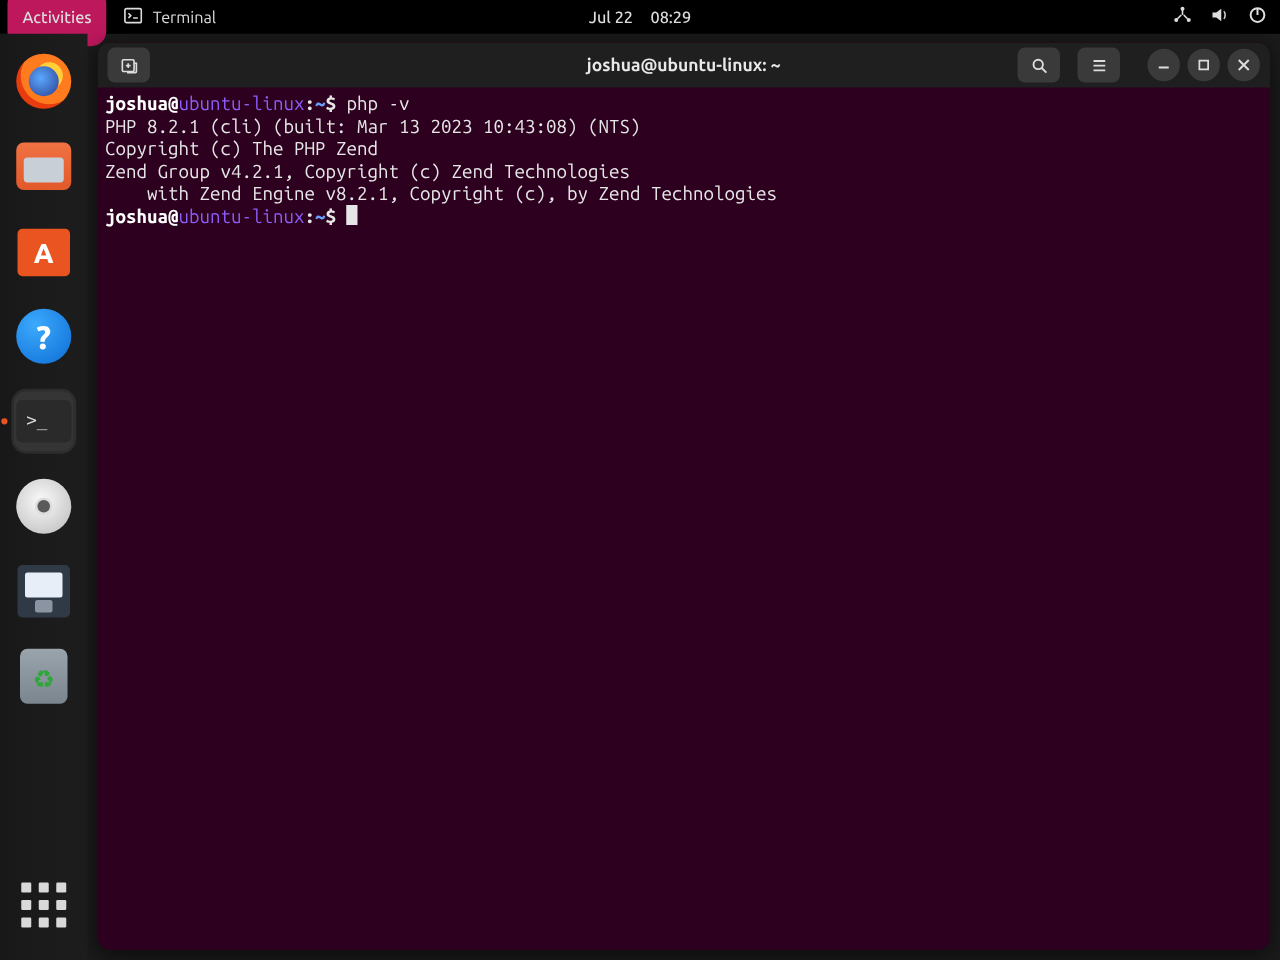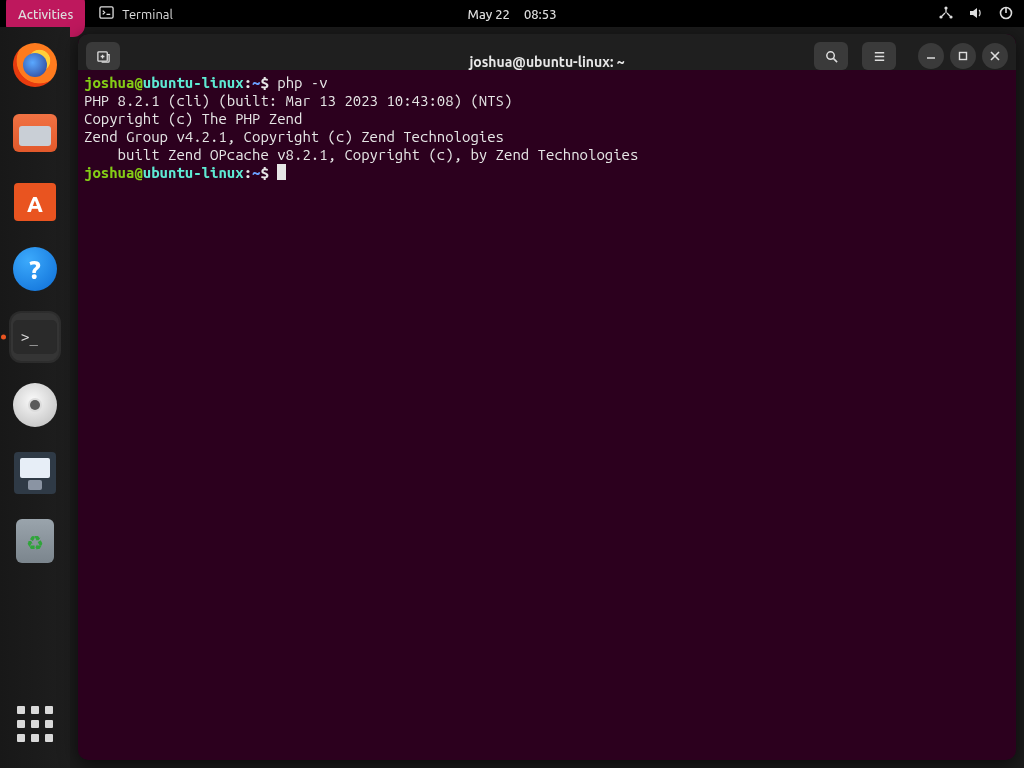--- a/index.html
+++ b/index.html
@@ -60,21 +60,21 @@
   
   .terminal-window {
     position:absolute; left:78px; top:34px; right:8px; bottom:8px;
     background:#2c001e;
     border-radius:10px; overflow:hidden;
     display:flex; flex-direction:column;
     box-shadow:0 4px 18px rgba(0,0,0,.6);
   }
   .titlebar {
     height:36px; background:#1f1f1f;
-    display:flex; align-items:flex-end; position:relative;
+    display:flex; align-items:center; position:relative;
     border-top-left-radius:10px;border-top-right-radius:10px;
   }
   .title-btn {
     width:34px;height:28px;border-radius:6px;
     background:#3a3a3a; display:flex;align-items:center;justify-content:center;
     margin:0 4px; color:#ddd;
   }
   .title-btn svg{width:15px;height:15px;}
   .title-text {
     position:absolute; left:50%; transform:translateX(-50%);
@@ -87,22 +87,22 @@
     color:#ddd;
   }
   .win-ctrl svg{width:10px;height:10px;}
 
   .term-body {
     flex:1; padding:4px 6px 6px 6px;
     font-family:"Ubuntu Mono","DejaVu Sans Mono",monospace;
     font-size:15px; line-height:18px; color:#e6e6e6;
     white-space:pre;
   }
-  .c-user{color:#84cc16;font-weight:bold;}
-  .c-host{color:#5eead4;font-weight:bold;}
+  .c-user{color:#ffffff;font-weight:bold;}
+  .c-host{color:#8b5cf6;font-weight:normal;}
   .c-path{color:#6aa1ff;font-weight:bold;}
   .c-sep{color:#e6e6e6;font-weight:bold;}
   .cursor{
     display:inline-block;width:9px;height:16px;background:#e6e6e6;
     vertical-align:-2px;
   }
 
   
   .firefox{
     width:44px;height:44px;border-radius:50%;
@@ -157,22 +157,22 @@
   <div class="topbar-app">
     <span>
       <svg viewBox="0 0 16 16" fill="none" stroke="#ddd" stroke-width="1.4">
         <rect x="1" y="2" width="14" height="12" rx="1.5"></rect>
         <path d="M4 6l2 2-2 2M8 10h4"></path>
       </svg>
     </span>
     <span>Terminal</span>
   </div>
   <div class="topbar-center">
-    <span>May 22</span>
-    <span>08:53</span>
+    <span>Jul 22</span>
+    <span>08:29</span>
   </div>
   <div class="topbar-right">
     <span>
       <svg viewBox="0 0 16 16" fill="#ddd">
           <circle cx="8" cy="3" r="1.6"></circle>
           <circle cx="3" cy="12" r="1.6"></circle>
           <circle cx="13" cy="12" r="1.6"></circle>
           <path d="M8 4v4M7 8l-3 3M9 8l3 3" stroke="#ddd" stroke-width="1.3" fill="none"></path>
         </svg>
     </span>
@@ -268,15 +268,15 @@
             <path d="M1 1l8 8M9 1l-8 8"></path>
           </svg>
       </div>
     </div>
   </div>
 
   <div class="term-body"><span class="c-user">joshua</span><span class="c-user">@</span><span class="c-host">ubuntu-linux</span><span class="c-sep">:</span><span class="c-path">~</span><span class="c-sep">$</span> <span>php -v</span>
 <span>PHP 8.2.1 (cli) (built: Mar 13 2023 10:43:08) (NTS)</span>
 <span>Copyright (c) The PHP Zend</span>
 <span>Zend Group v4.2.1, Copyright (c) Zend Technologies</span>
-<span>    built Zend OPcache v8.2.1, Copyright (c), by Zend Technologies</span>
+<span>    with Zend Engine v8.2.1, Copyright (c), by Zend Technologies</span>
 <span class="c-user">joshua</span><span class="c-user">@</span><span class="c-host">ubuntu-linux</span><span class="c-sep">:</span><span class="c-path">~</span><span class="c-sep">$</span> <span class="cursor"></span></div>
 </div>
 
 </body></html>

